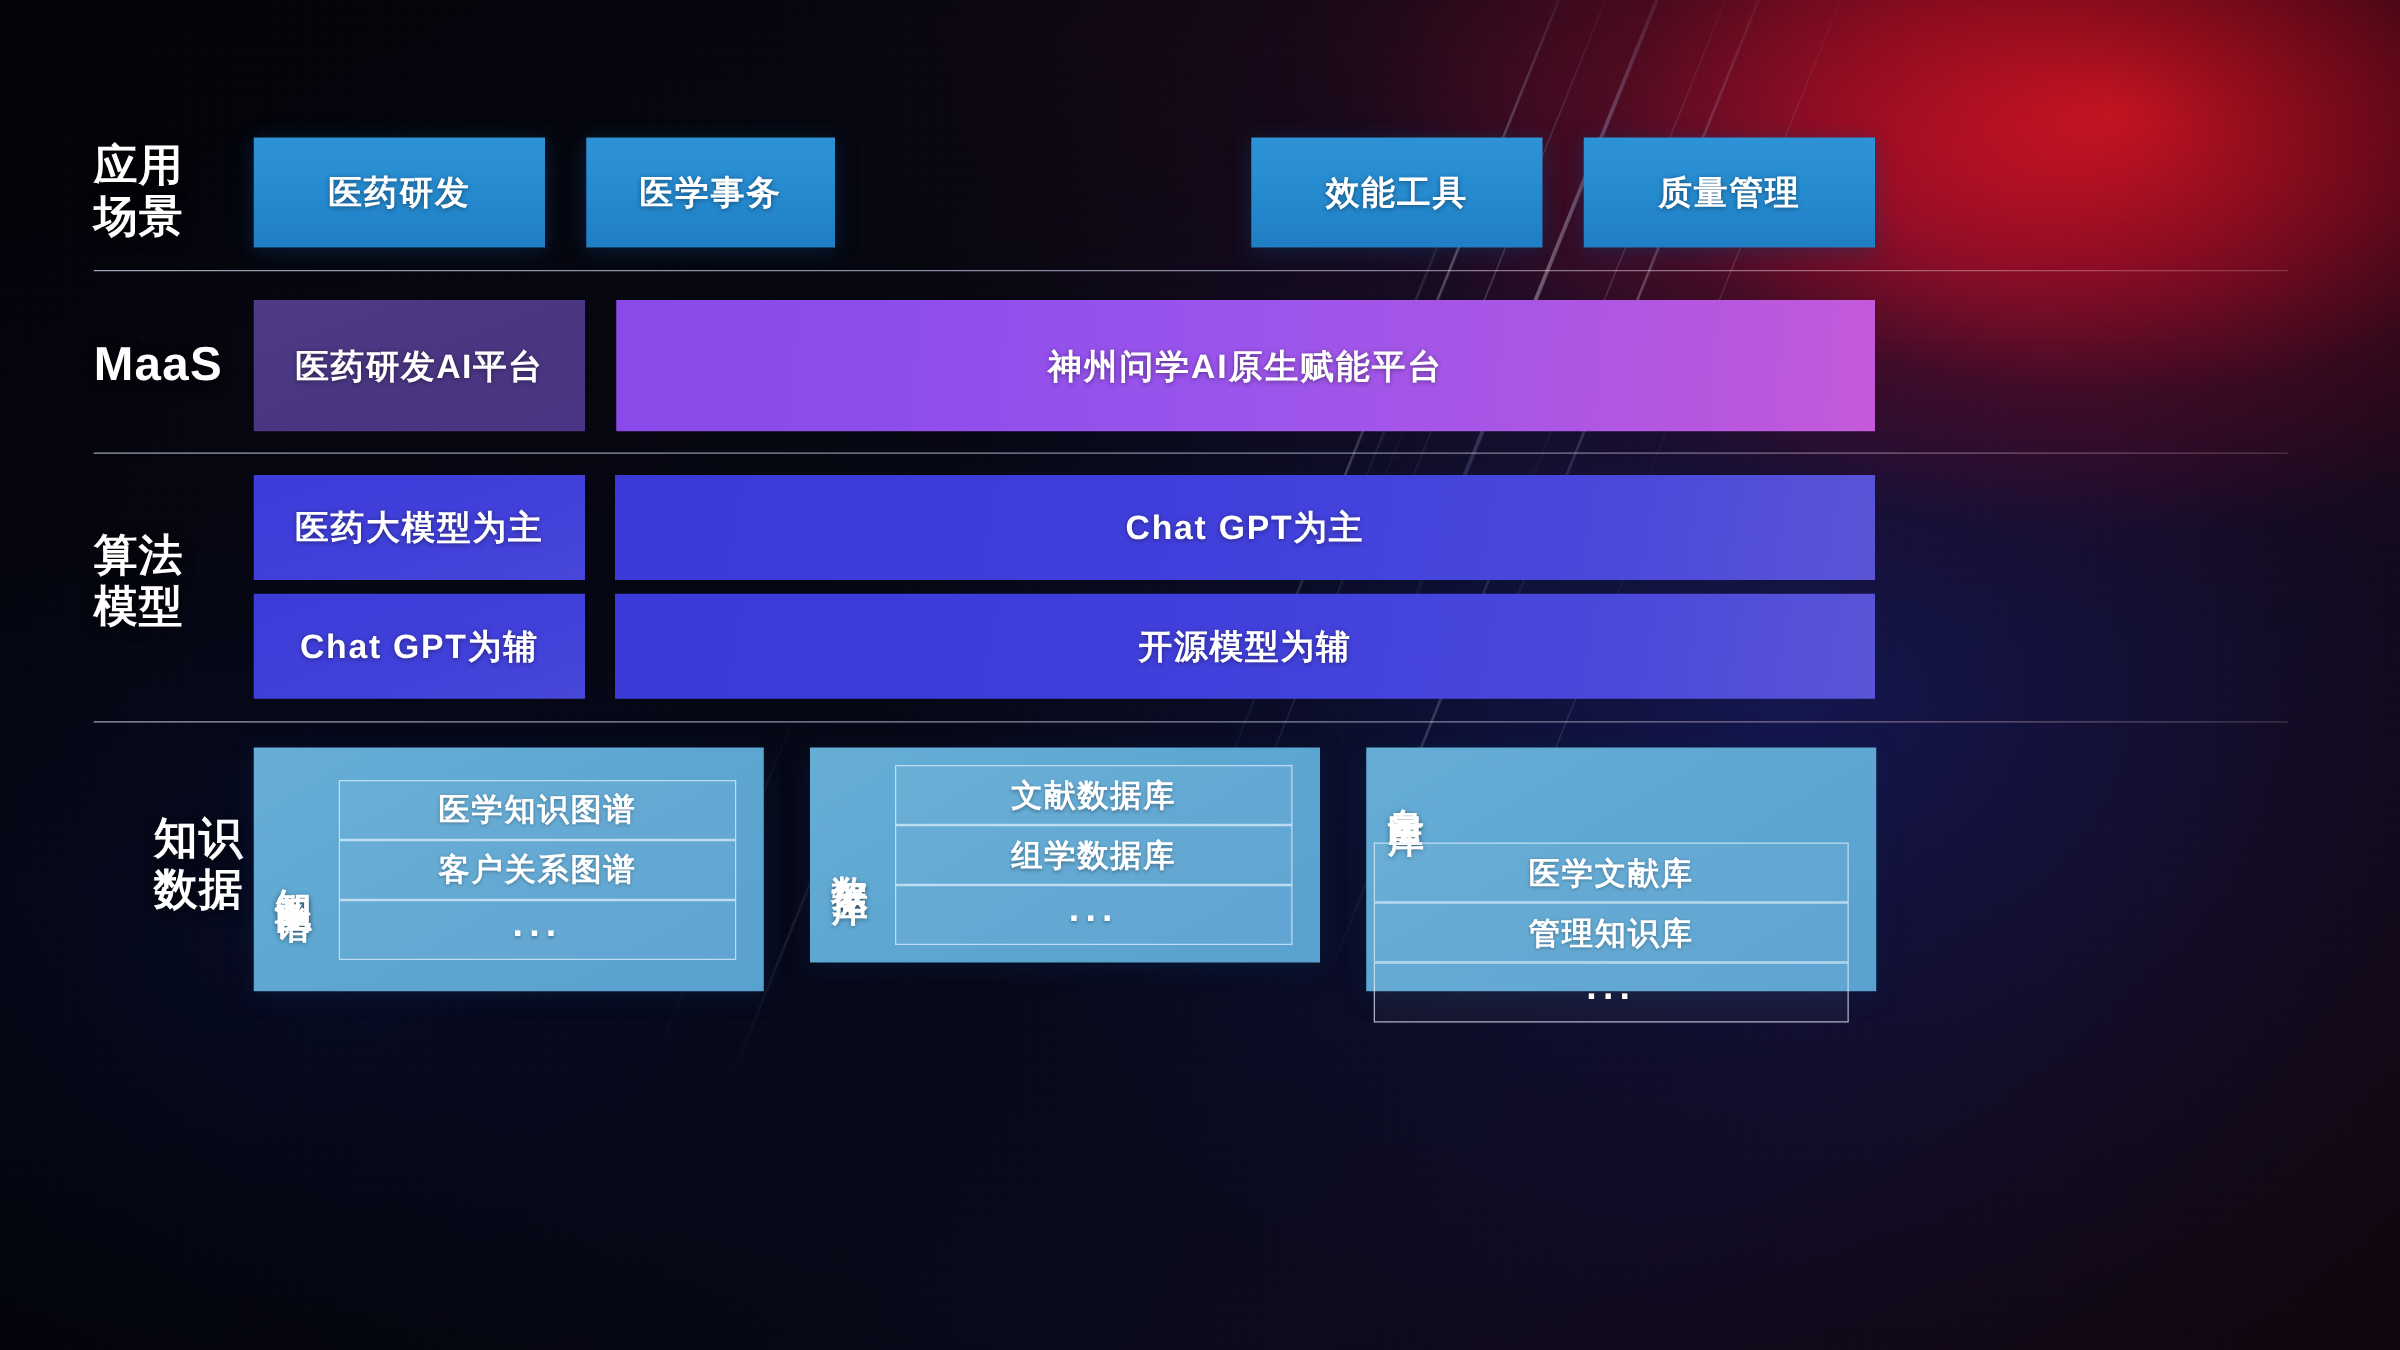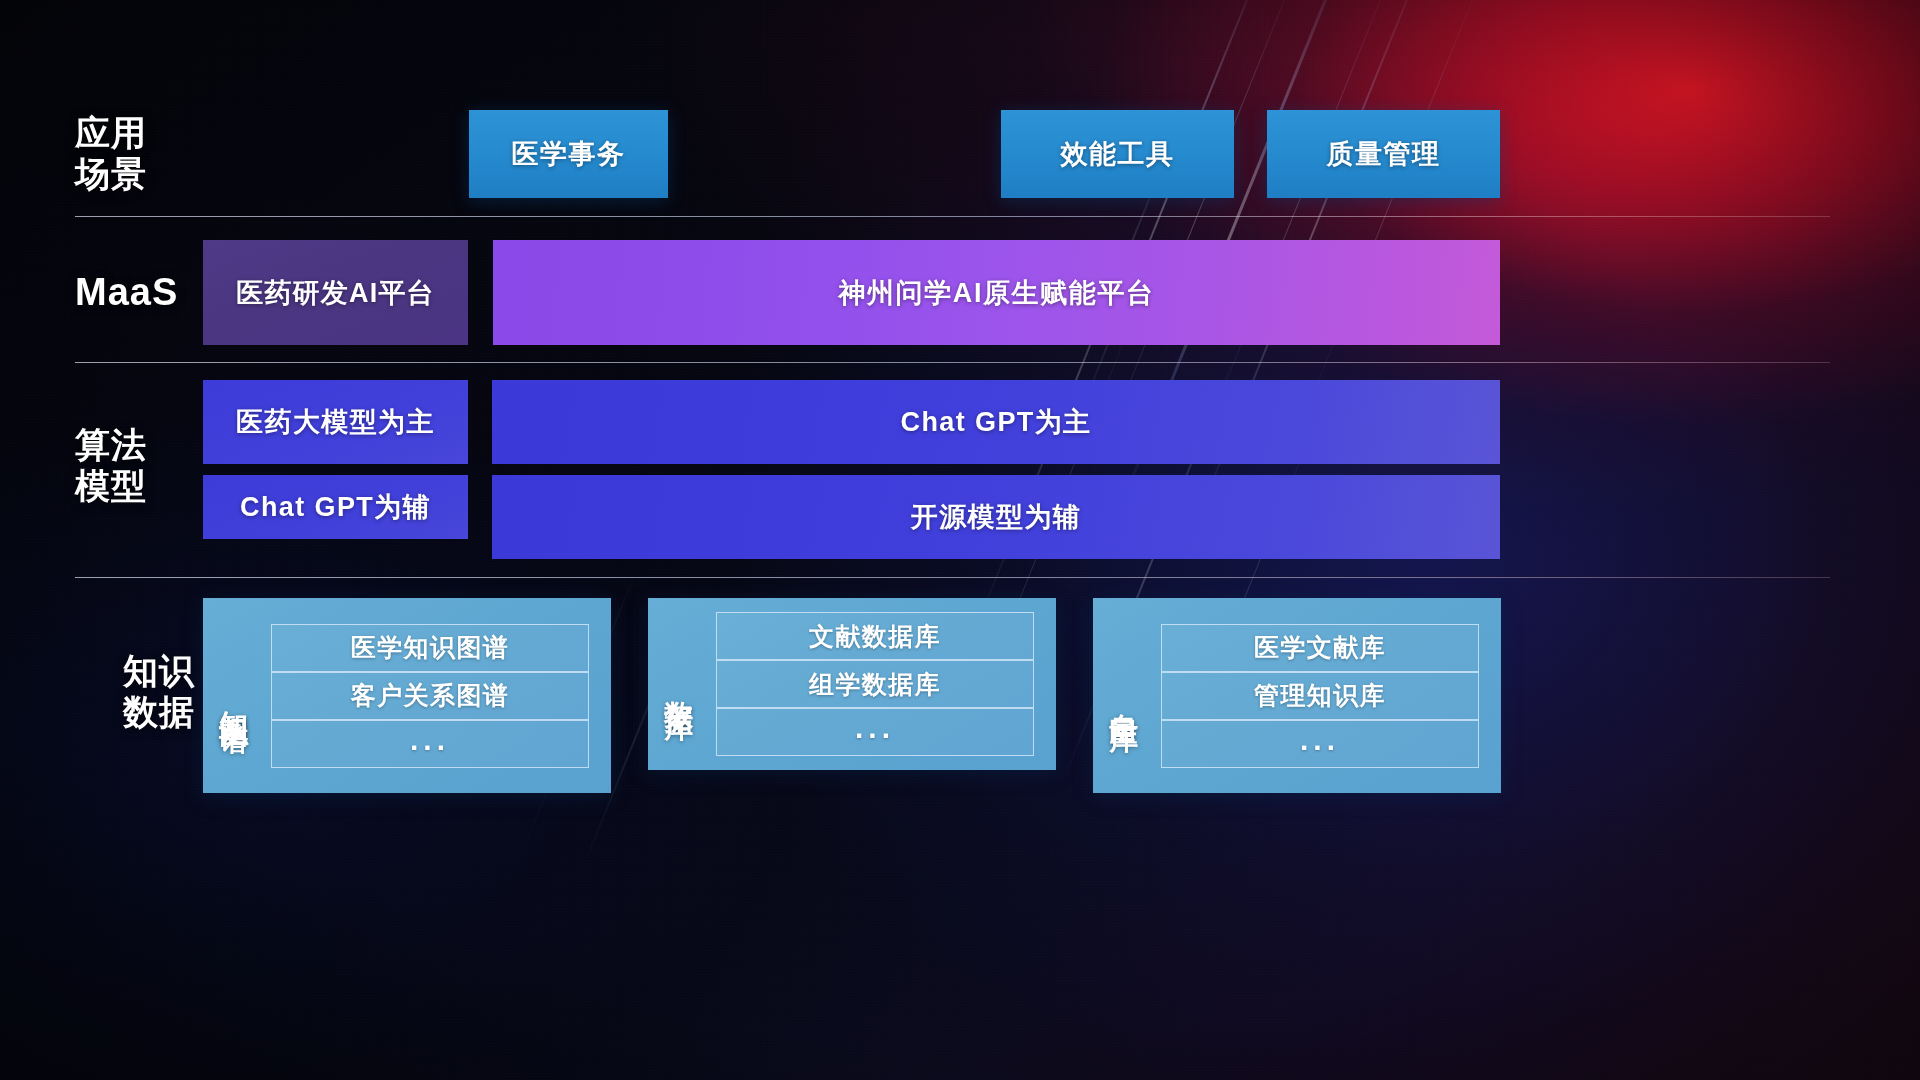--- a/index.html
+++ b/index.html
@@ -135,20 +135,23 @@
     <i style="left:690px;top:600px;width:2px;height:300px;transform:rotate(22deg);opacity:.14"></i>
   </div>
   <div class="grain"></div>
   <div class="vignette"></div>
 
   <div class="rows">
 
     <div class="rowlabel" style="top:112px;">应用
 场景</div>
 
+    <div class="card app-card" style="left:203px;top:110px;width:233px;height:88px;">
+      <span>医药研发</span>
+    </div>
     <div class="card app-card" style="left:469px;top:110px;width:199px;height:88px;">
       <span>医学事务</span>
     </div>
     <div class="card app-card" style="left:1001px;top:110px;width:233px;height:88px;">
       <span>效能工具</span>
     </div>
     <div class="card app-card" style="left:1267px;top:110px;width:233px;height:88px;">
       <span>质量管理</span>
     </div>
 
@@ -167,21 +170,21 @@
 
     <div class="rowlabel" style="top:424px;">算法
 模型</div>
 
     <div class="card algo-card algo-left" style="left:203px;top:380px;width:265px;height:84px;">
       <span>医药大模型为主</span>
     </div>
     <div class="card algo-card" style="left:492px;top:380px;width:1008px;height:84px;">
       <span>Chat GPT为主</span>
     </div>
-    <div class="card algo-card algo-left" style="left:203px;top:475px;width:265px;height:64px;">
+    <div class="card algo-card algo-left" style="left:203px;top:475px;width:265px;height:84px;">
       <span>Chat GPT为辅</span>
     </div>
     <div class="card algo-card" style="left:492px;top:475px;width:1008px;height:84px;">
       <span>开源模型为辅</span>
     </div>
 
     <div class="divider" style="top:577px;"></div>
 
     <div class="rowlabel" style="top:650px;margin-left:48px;">知识
 数据</div>
@@ -197,21 +200,21 @@
 
     <div class="kpanel" style="left:648px;top:598px;width:408px;height:172px;">
       <div class="vlabel">数据库</div>
       <div class="kitems">
         <div class="kitem">文献数据库</div>
         <div class="kitem">组学数据库</div>
         <div class="kitem ellipsis">...</div>
       </div>
     </div>
 
-    <div class="kpanel" style="left:1093px;top:598px;width:408px;height:195px;">
+    <div class="kpanel" style="left:1093px;top:598px;width:408px;height:195px;flex-direction:column;">
       <div class="vlabel">向量库</div>
       <div class="kitems">
         <div class="kitem">医学文献库</div>
         <div class="kitem">管理知识库</div>
         <div class="kitem ellipsis">...</div>
       </div>
     </div>
 
   </div>
 </div>

